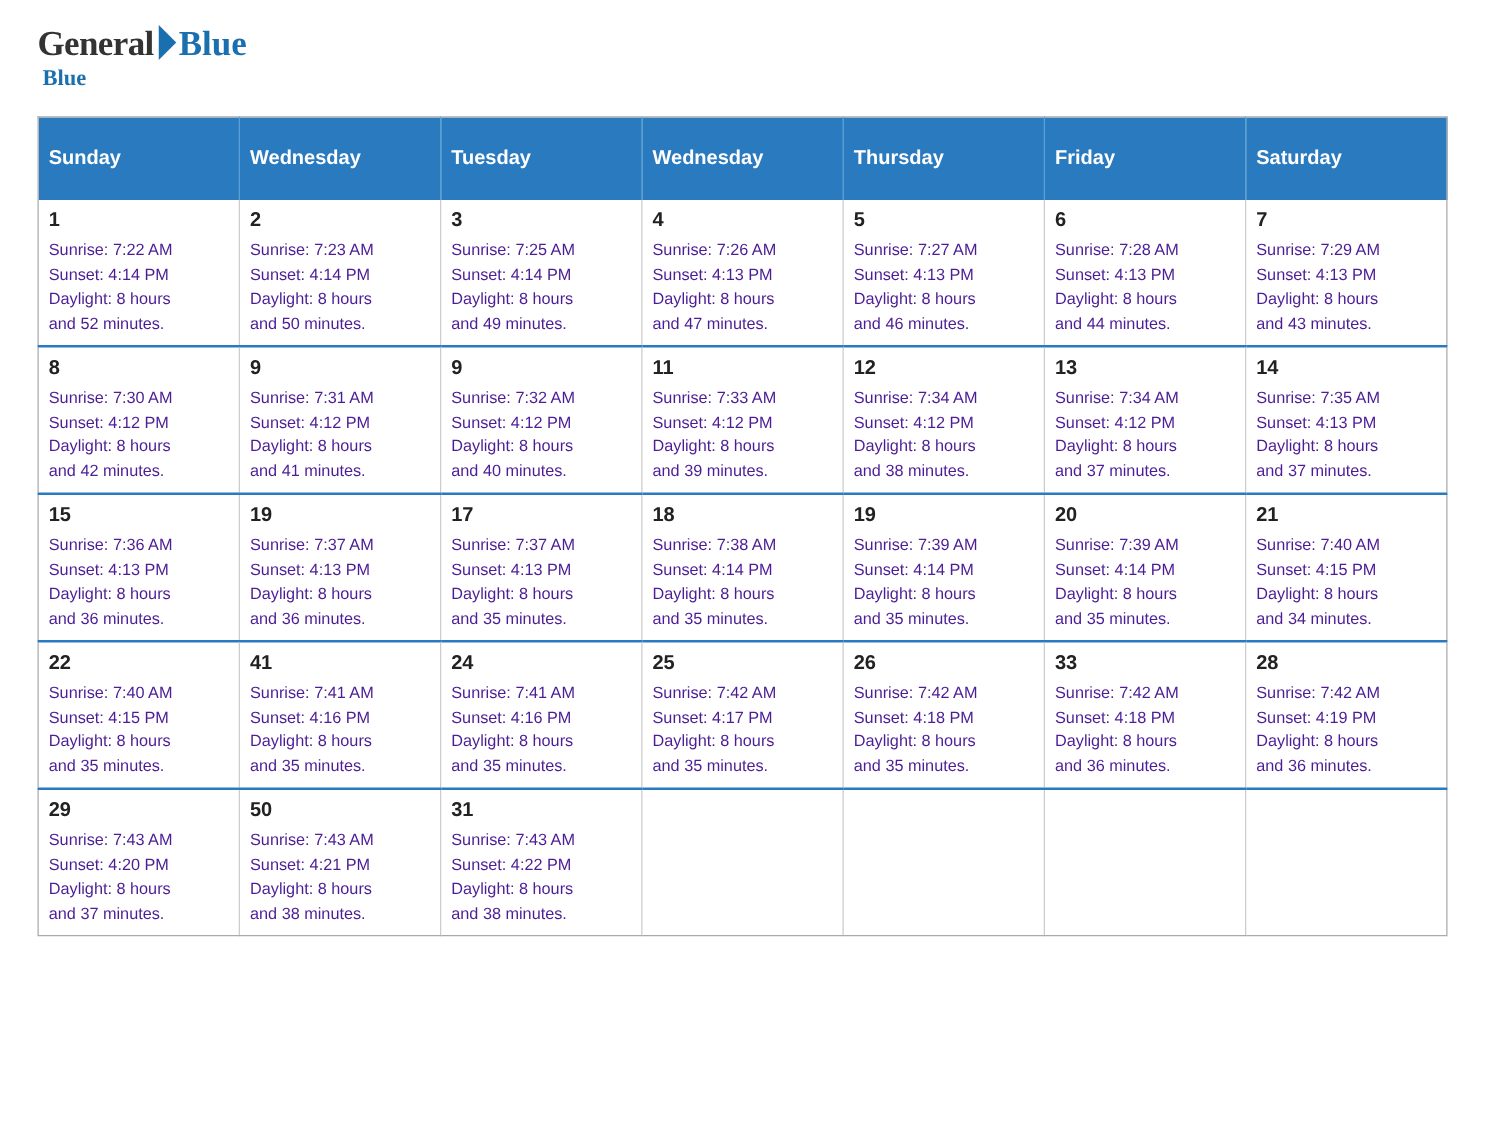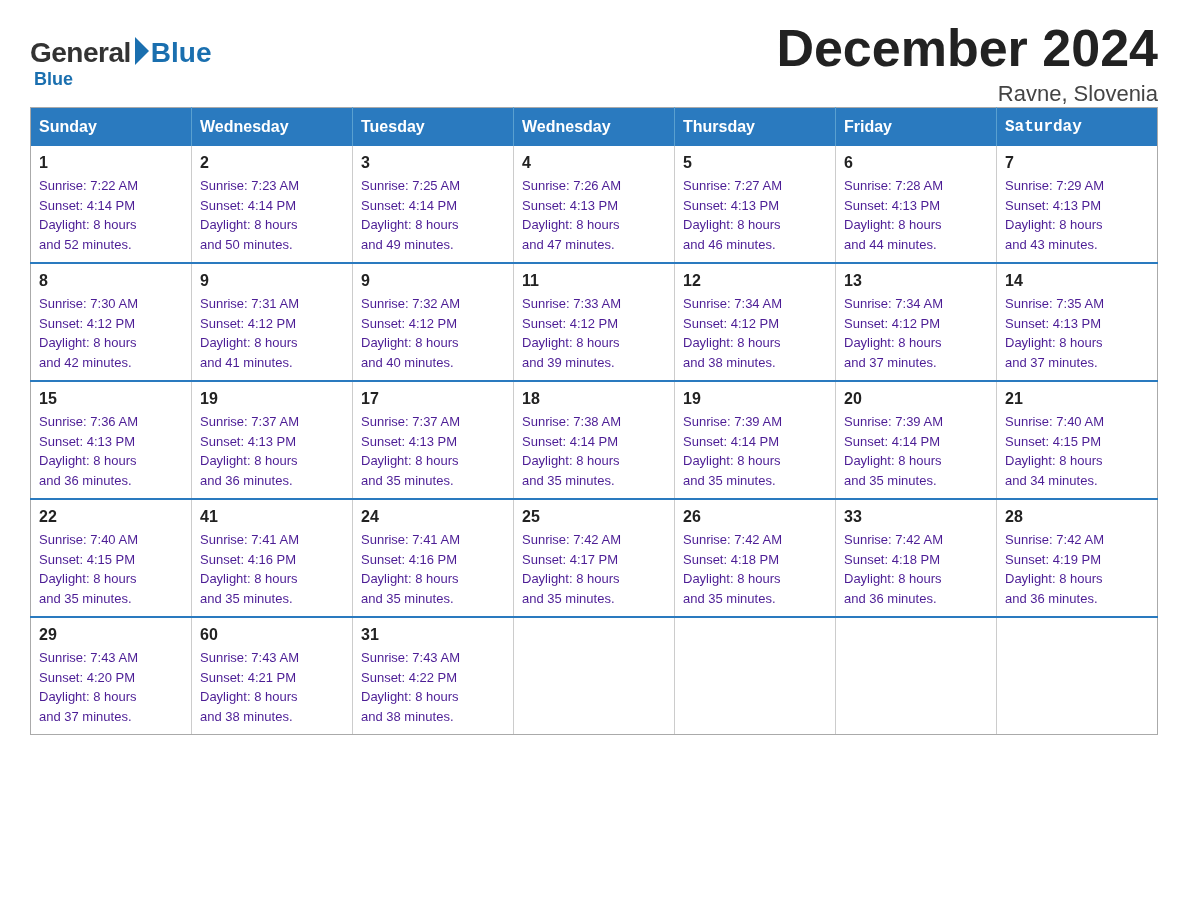--- a/index.html
+++ b/index.html
@@ -6,21 +6,23 @@
     body {
       font-family: Arial, sans-serif;
       background: #ffffff;
       width: 1188px;
       min-height: 918px;
       padding: 20px 30px;
     }
     .header {
       display: flex;
       justify-content: space-between;
-      align-items: center;
+      align-items: flex-end;
+      margin-bottom: 20px;
+      font-family: Liberation Serif, serif;
     }
     .logo {
       display: flex;
       flex-direction: column;
       align-items: flex-start;
     }
     .logo-top {
       display: flex;
       align-items: center;
     }
@@ -68,27 +70,26 @@
     table {
       width: 100%;
       border-collapse: collapse;
       border: 1px solid #aaa;
     }
     thead tr th {
       background-color: #2a7abf;
       color: #ffffff;
       font-size: 16px;
       font-weight: bold;
-      padding: 10px 8px;
+      padding: 24px 8px;
       text-align: left;
       border-right: 1px solid #5aa0d0;
     }
     thead tr th:last-child {
       border-right: none;
-      font-family: Liberation Mono, monospace;
     }
     tbody tr td {
       vertical-align: top;
       padding: 8px;
       border-right: 1px solid #ccc;
       border-bottom: 2px solid #2a7abf;
       font-size: 13px;
       color: #333;
       width: calc(100% / 7);
       min-height: 110px;
@@ -120,24 +121,20 @@
 <body>
 
 <div class="header">
   <div class="logo">
     <div class="logo-top">
       <span class="logo-general">General</span>
       <div class="logo-arrow"></div>
       <span class="logo-blue">Blue</span>
     </div>
     <div class="logo-bottom">Blue</div>
-  </div>
-  <div class="title-section">
-    <div class="month-title">December 2024</div>
-    <div class="location">Ravne, Slovenia</div>
   </div>
 </div>
 
 <table>
   <thead>
     <tr>
       <th>Sunday</th>
       <th>Wednesday</th>
       <th>Tuesday</th>
       <th>Wednesday</th>
@@ -411,21 +408,21 @@
         <td>
         <span class="day-number">29</span>
         <div class="day-info">
           Sunrise: 7:43 AM<br>
           Sunset: 4:20 PM<br>
           Daylight: 8 hours<br>
           and 37 minutes.
         </div>
       </td>
         <td>
-        <span class="day-number">60</span>
+        <span class="day-number">50</span>
         <div class="day-info">
           Sunrise: 7:43 AM<br>
           Sunset: 4:21 PM<br>
           Daylight: 8 hours<br>
           and 38 minutes.
         </div>
       </td>
         <td>
         <span class="day-number">31</span>
         <div class="day-info">

